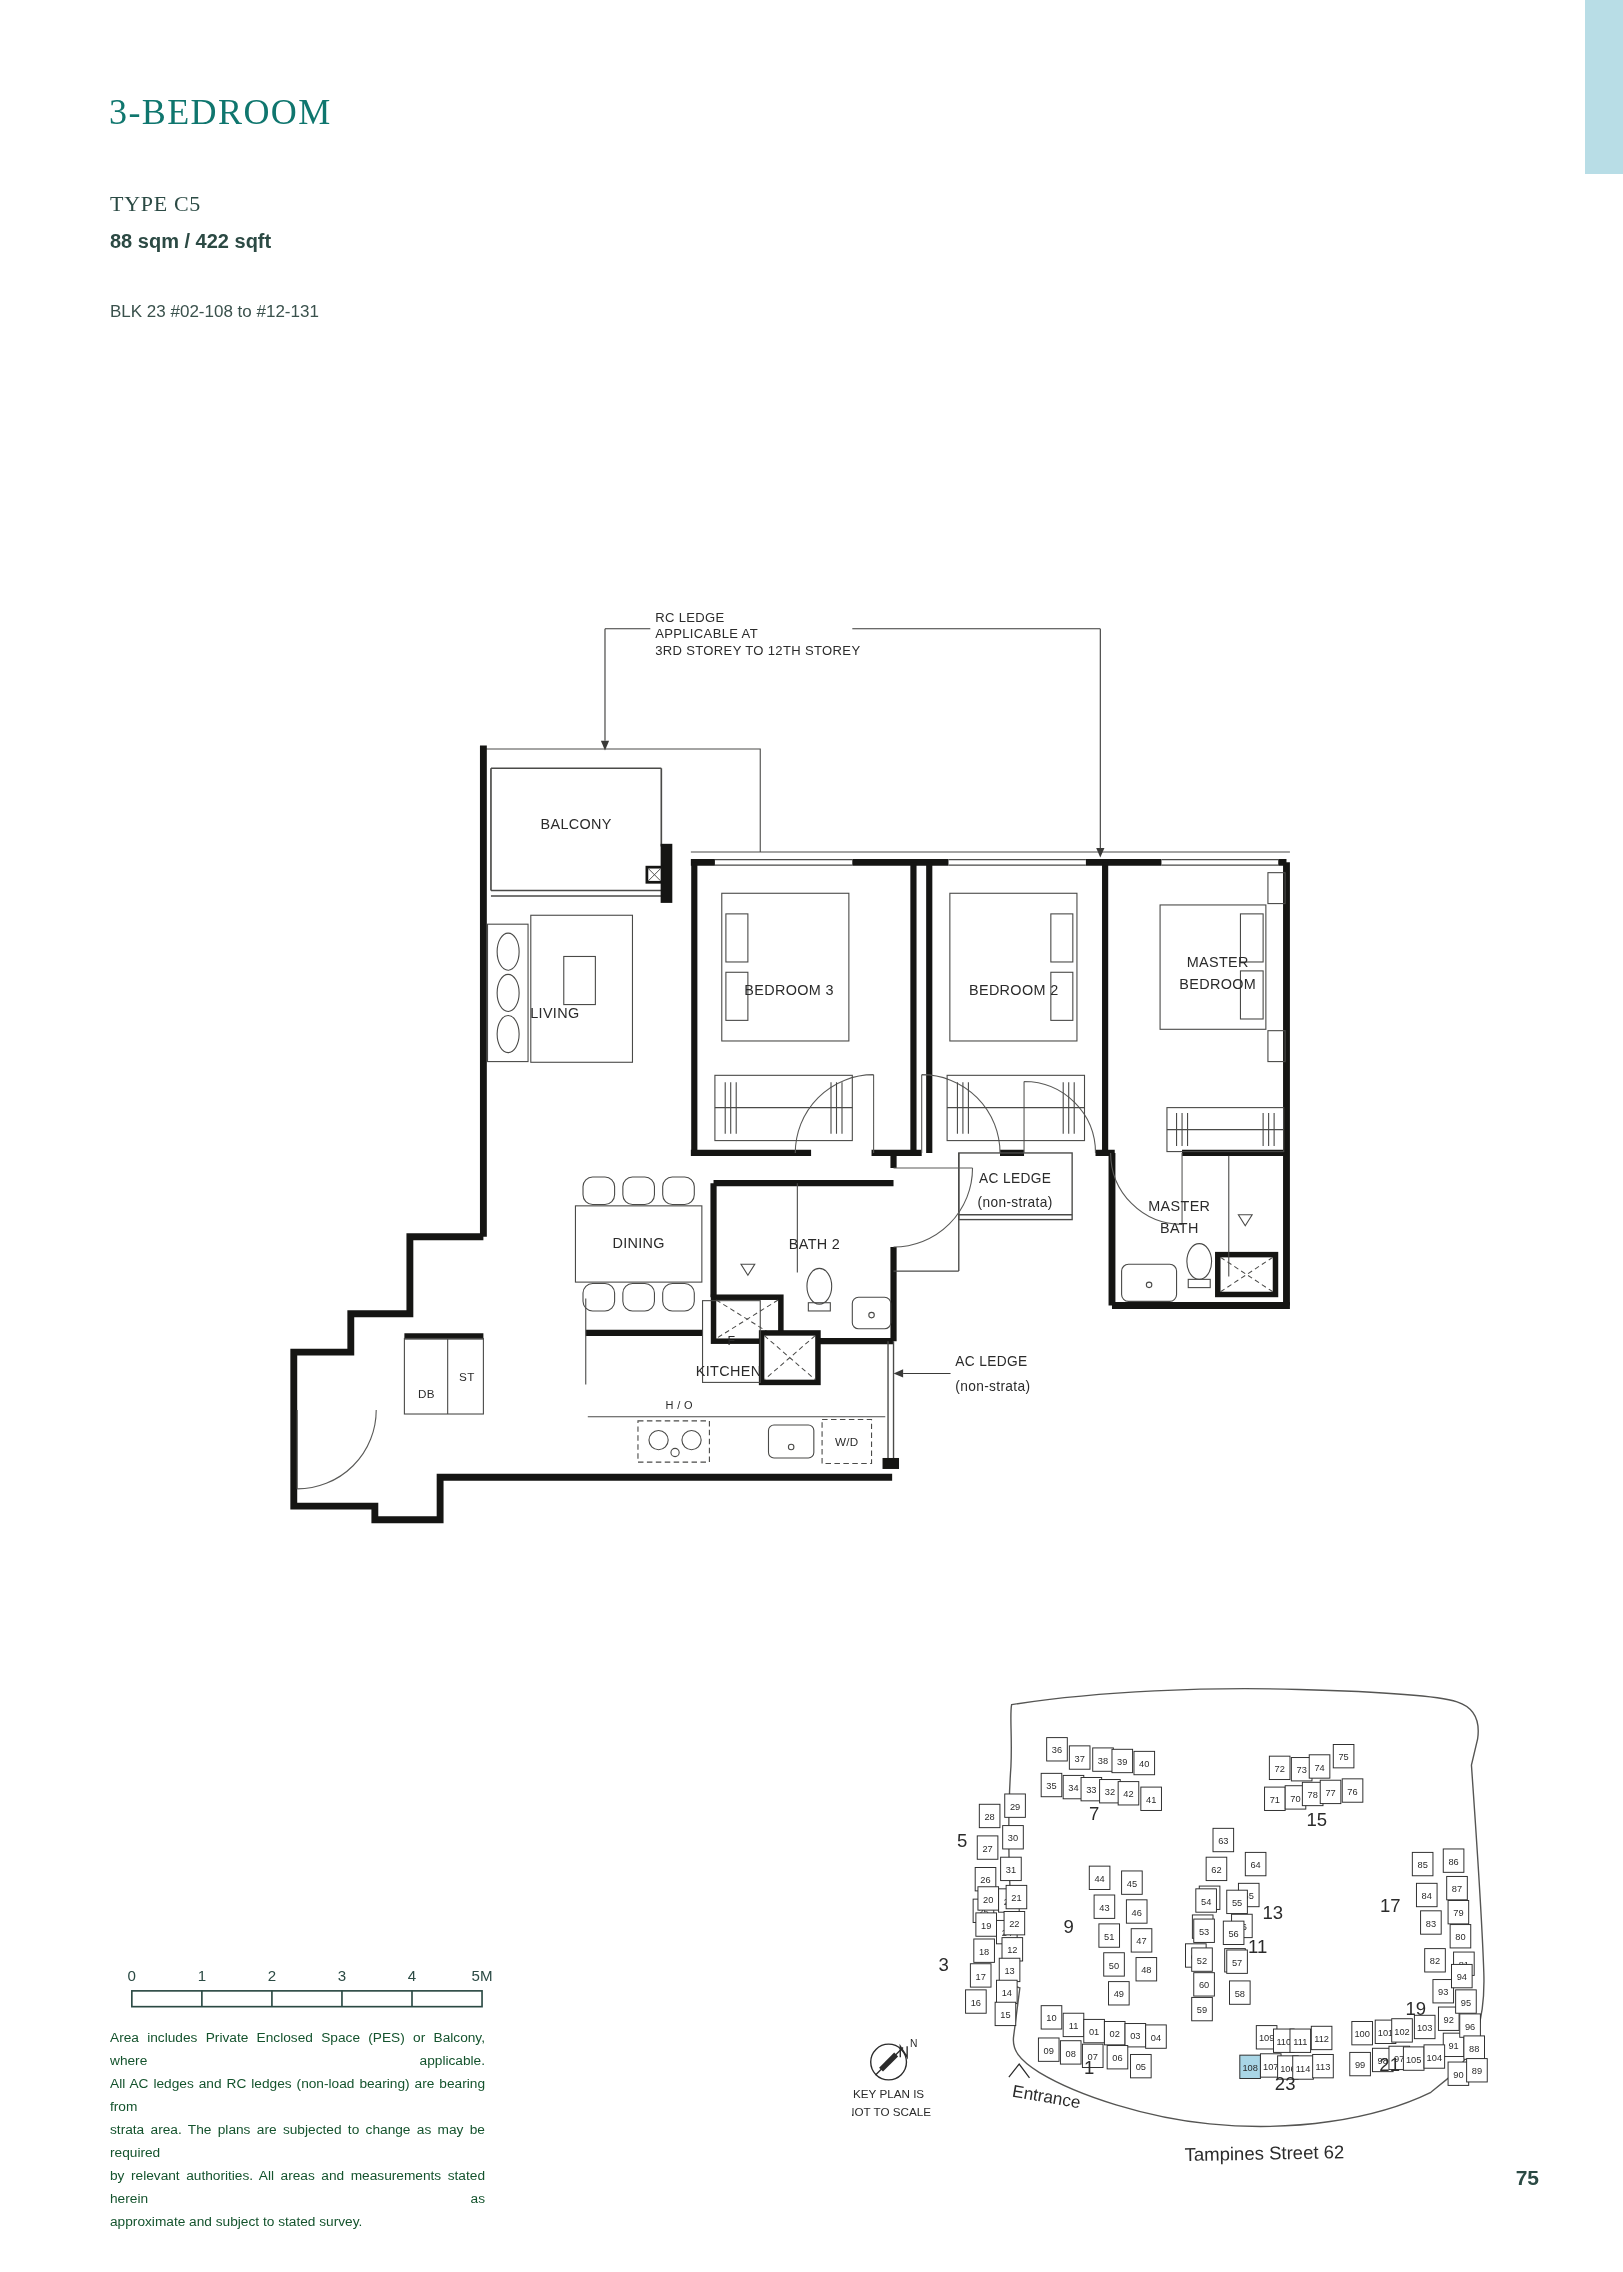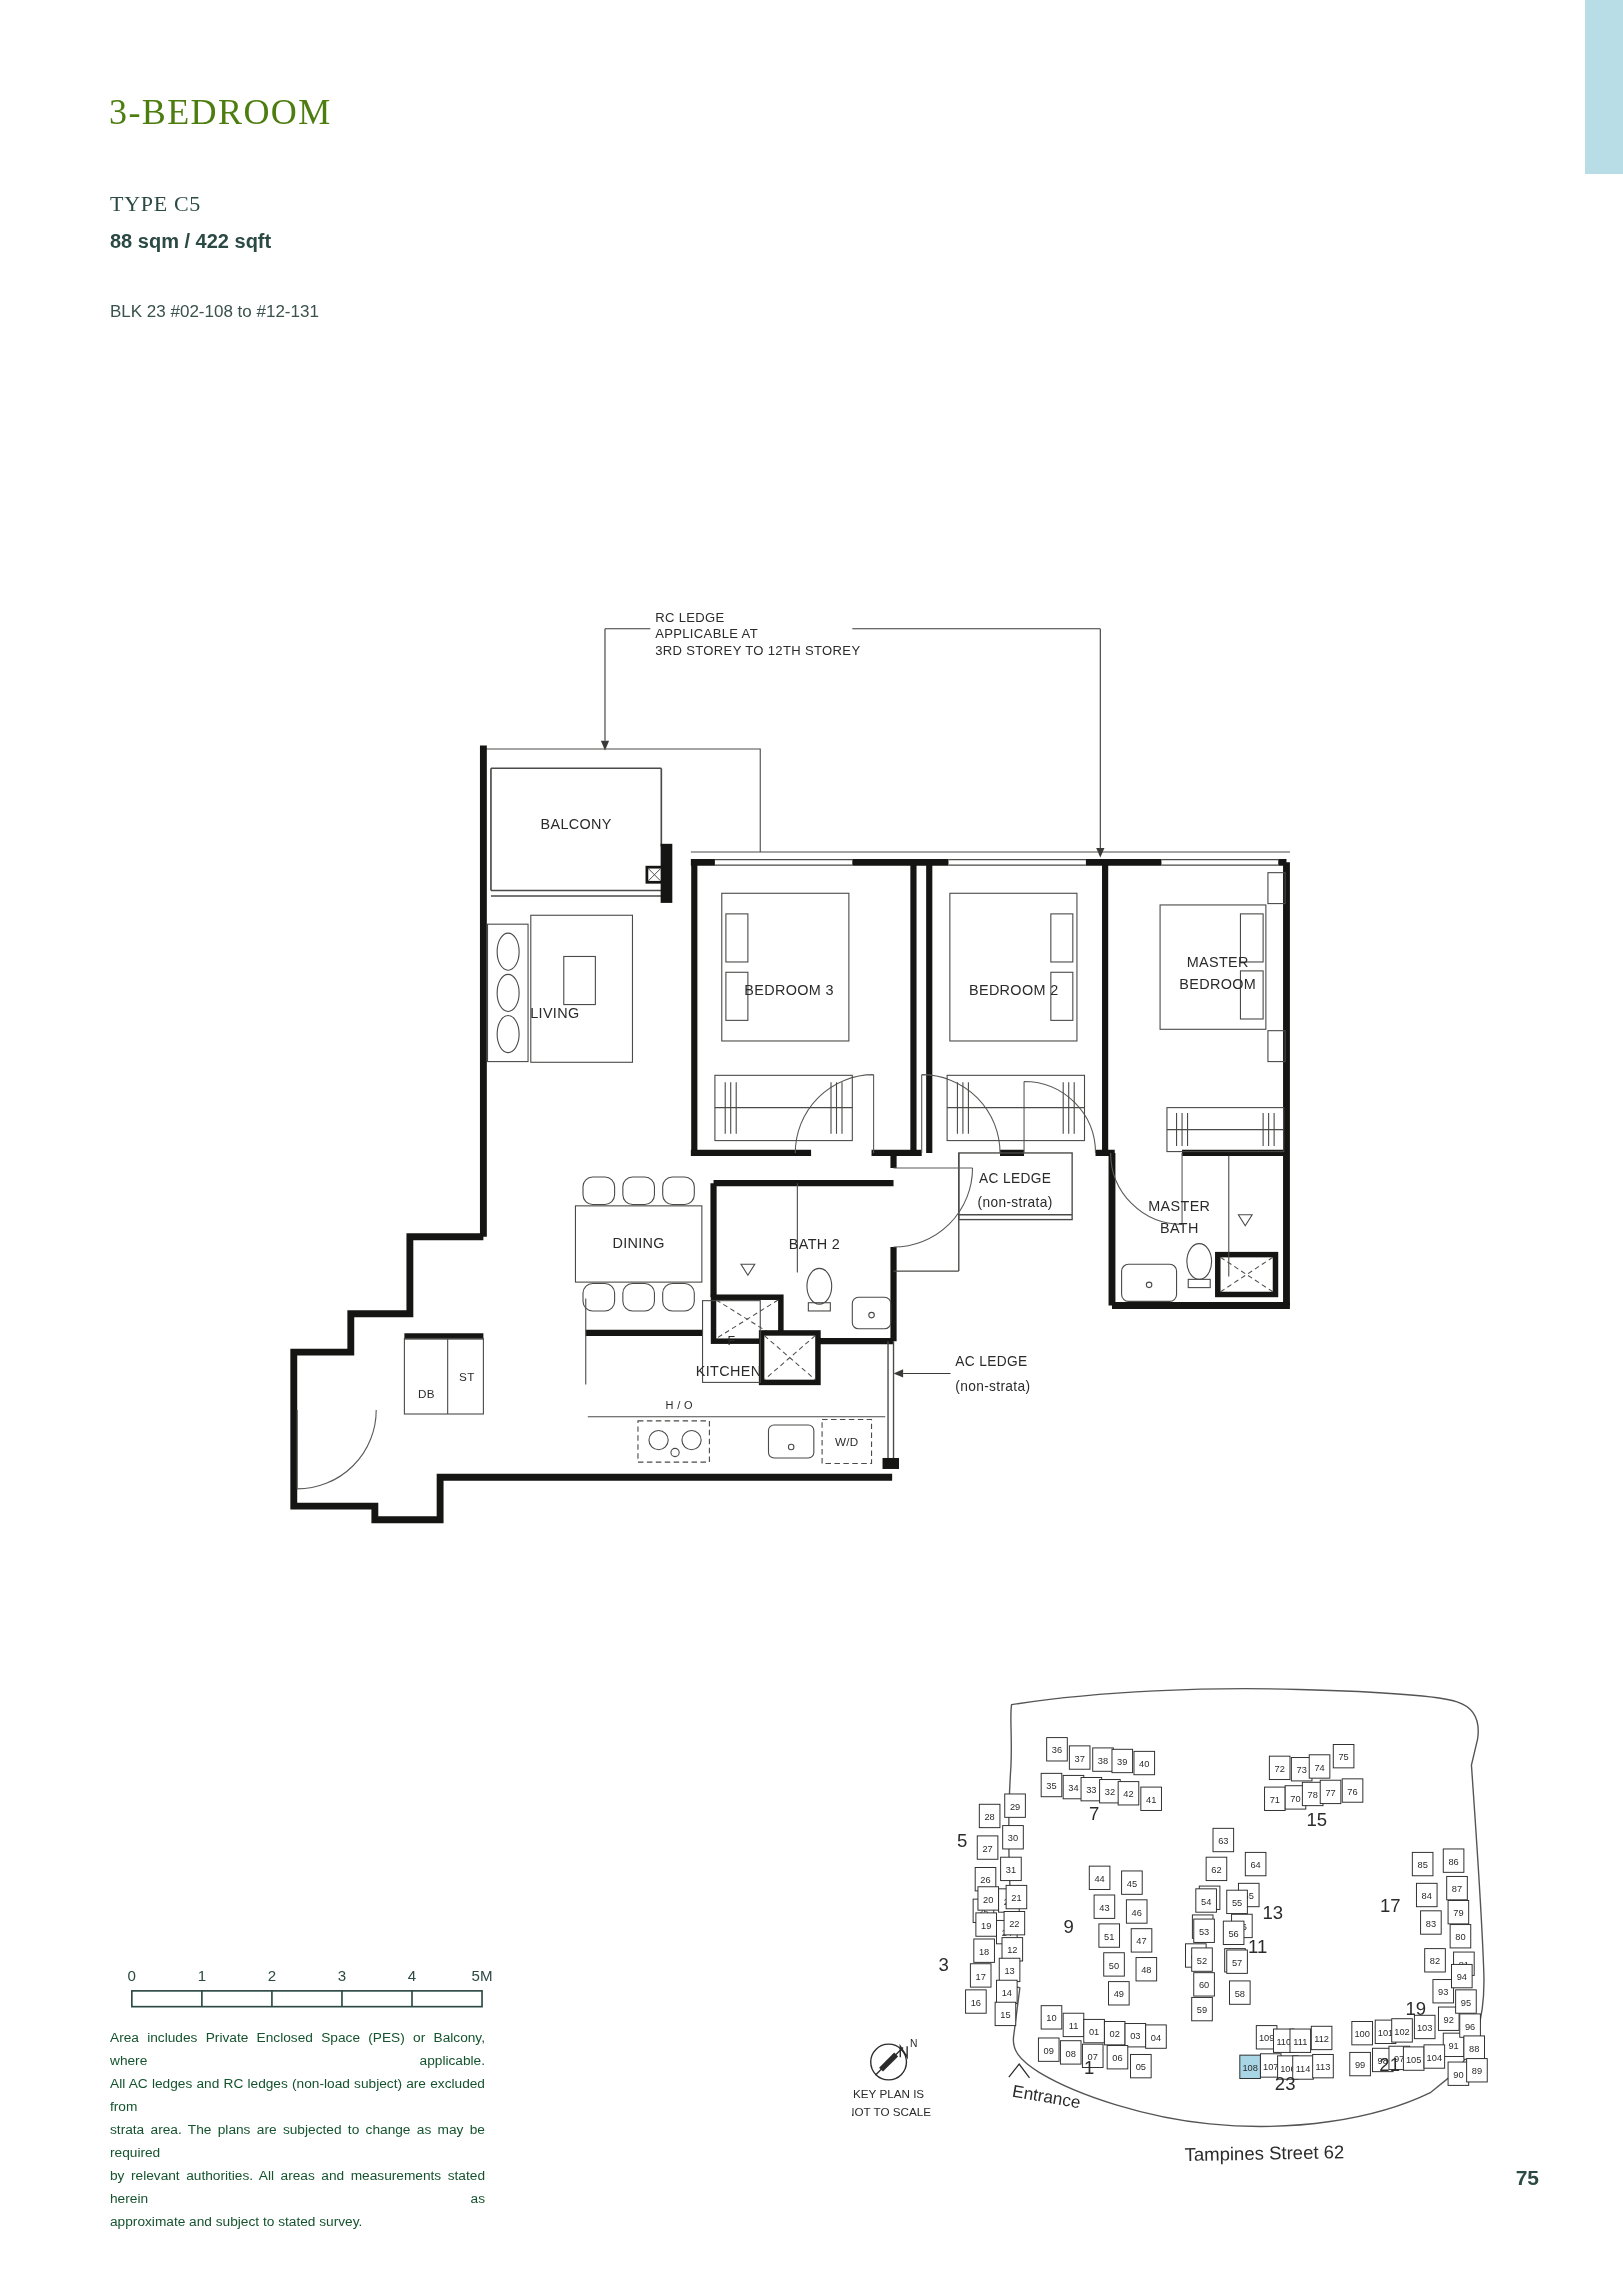--- a/index.html
+++ b/index.html
@@ -1,20 +1,20 @@
 <!DOCTYPE html>
 <html style="font-size:11px"><head>
 <meta charset="utf-8">
 <style>
   html,body{margin:0;padding:0;background:#e8e8e8;}
   #page{position:relative;width:1623px;height:2273px;background:#ffffff;overflow:hidden;
         font-family:"Liberation Sans",sans-serif;}
   .abs{position:absolute;}
   #title{left:109px;top:91px;font-family:"Liberation Serif",serif;font-size:36px;
-         font-weight:500;letter-spacing:1.4px;color:#4d7c0f;}
+         font-weight:500;letter-spacing:1.4px;color:#0f766e;}
   #type{left:110px;top:191px;font-family:"Liberation Serif",serif;font-size:22px;
         font-weight:500;letter-spacing:0.7px;color:#2b4a44;}
   #area{left:110px;top:230px;font-size:20px;font-weight:bold;color:#2c4a44;}
   #blk{left:110px;top:302px;font-size:17px;color:#3a514c;}
   #bluebar{left:1585px;top:0;width:38px;height:174px;background:#b8dde6;}
   #disclaimer{left:110px;top:2026px;width:375px;font-size:13.7px;line-height:23px;color:#14532d;}
   #disclaimer .jline{text-align:justify;text-align-last:justify;}
   #disclaimer .jline:last-child{text-align-last:left;}
   #pagenum{left:1477px;top:2166px;width:62px;text-align:right;font-size:21px;
            font-weight:bold;color:#2b4a44;}
@@ -219,21 +219,21 @@
         <text x="294" y="2882">1</text>
         <text x="396" y="2882">2</text>
         <text x="498" y="2882">3</text>
         <text x="600" y="2882">4</text>
         <text x="702" y="2882">5M</text>
       </g>
   </svg>
 
   <div class="abs" id="disclaimer">
       <div class="jline">Area includes Private Enclosed Space (PES) or Balcony, where applicable.</div>
-      <div class="jline">All AC ledges and RC ledges (non-load subject) are excluded from</div>
+      <div class="jline">All AC ledges and RC ledges (non-load bearing) are bearing from</div>
       <div class="jline">strata area. The plans are subjected to change as may be required</div>
       <div class="jline">by relevant authorities. All areas and measurements stated herein as</div>
       <div class="jline">approximate and subject to stated survey.</div>
     </div>
 
   <svg class="abs" id="kp" style="left:852px;top:1684px" width="777" height="488" viewBox="0 0 1130 710">
     <path fill="none" stroke="#555553" stroke-width="2" d="M232,30 C360,10 520,4 650,8 C760,11 850,16 880,26 C905,34 914,52 910,80 L901,118
          C908,220 916,330 919,420 C921,480 910,532 874,568 L842,594
          C760,634 640,652 520,640 C430,631 330,600 272,565 C243,547 232,532 235,512
          L244,442 C226,437 222,428 228,418 L239,410 C226,310 226,190 231,120 C233,75 229,45 232,30 Z"></path>

